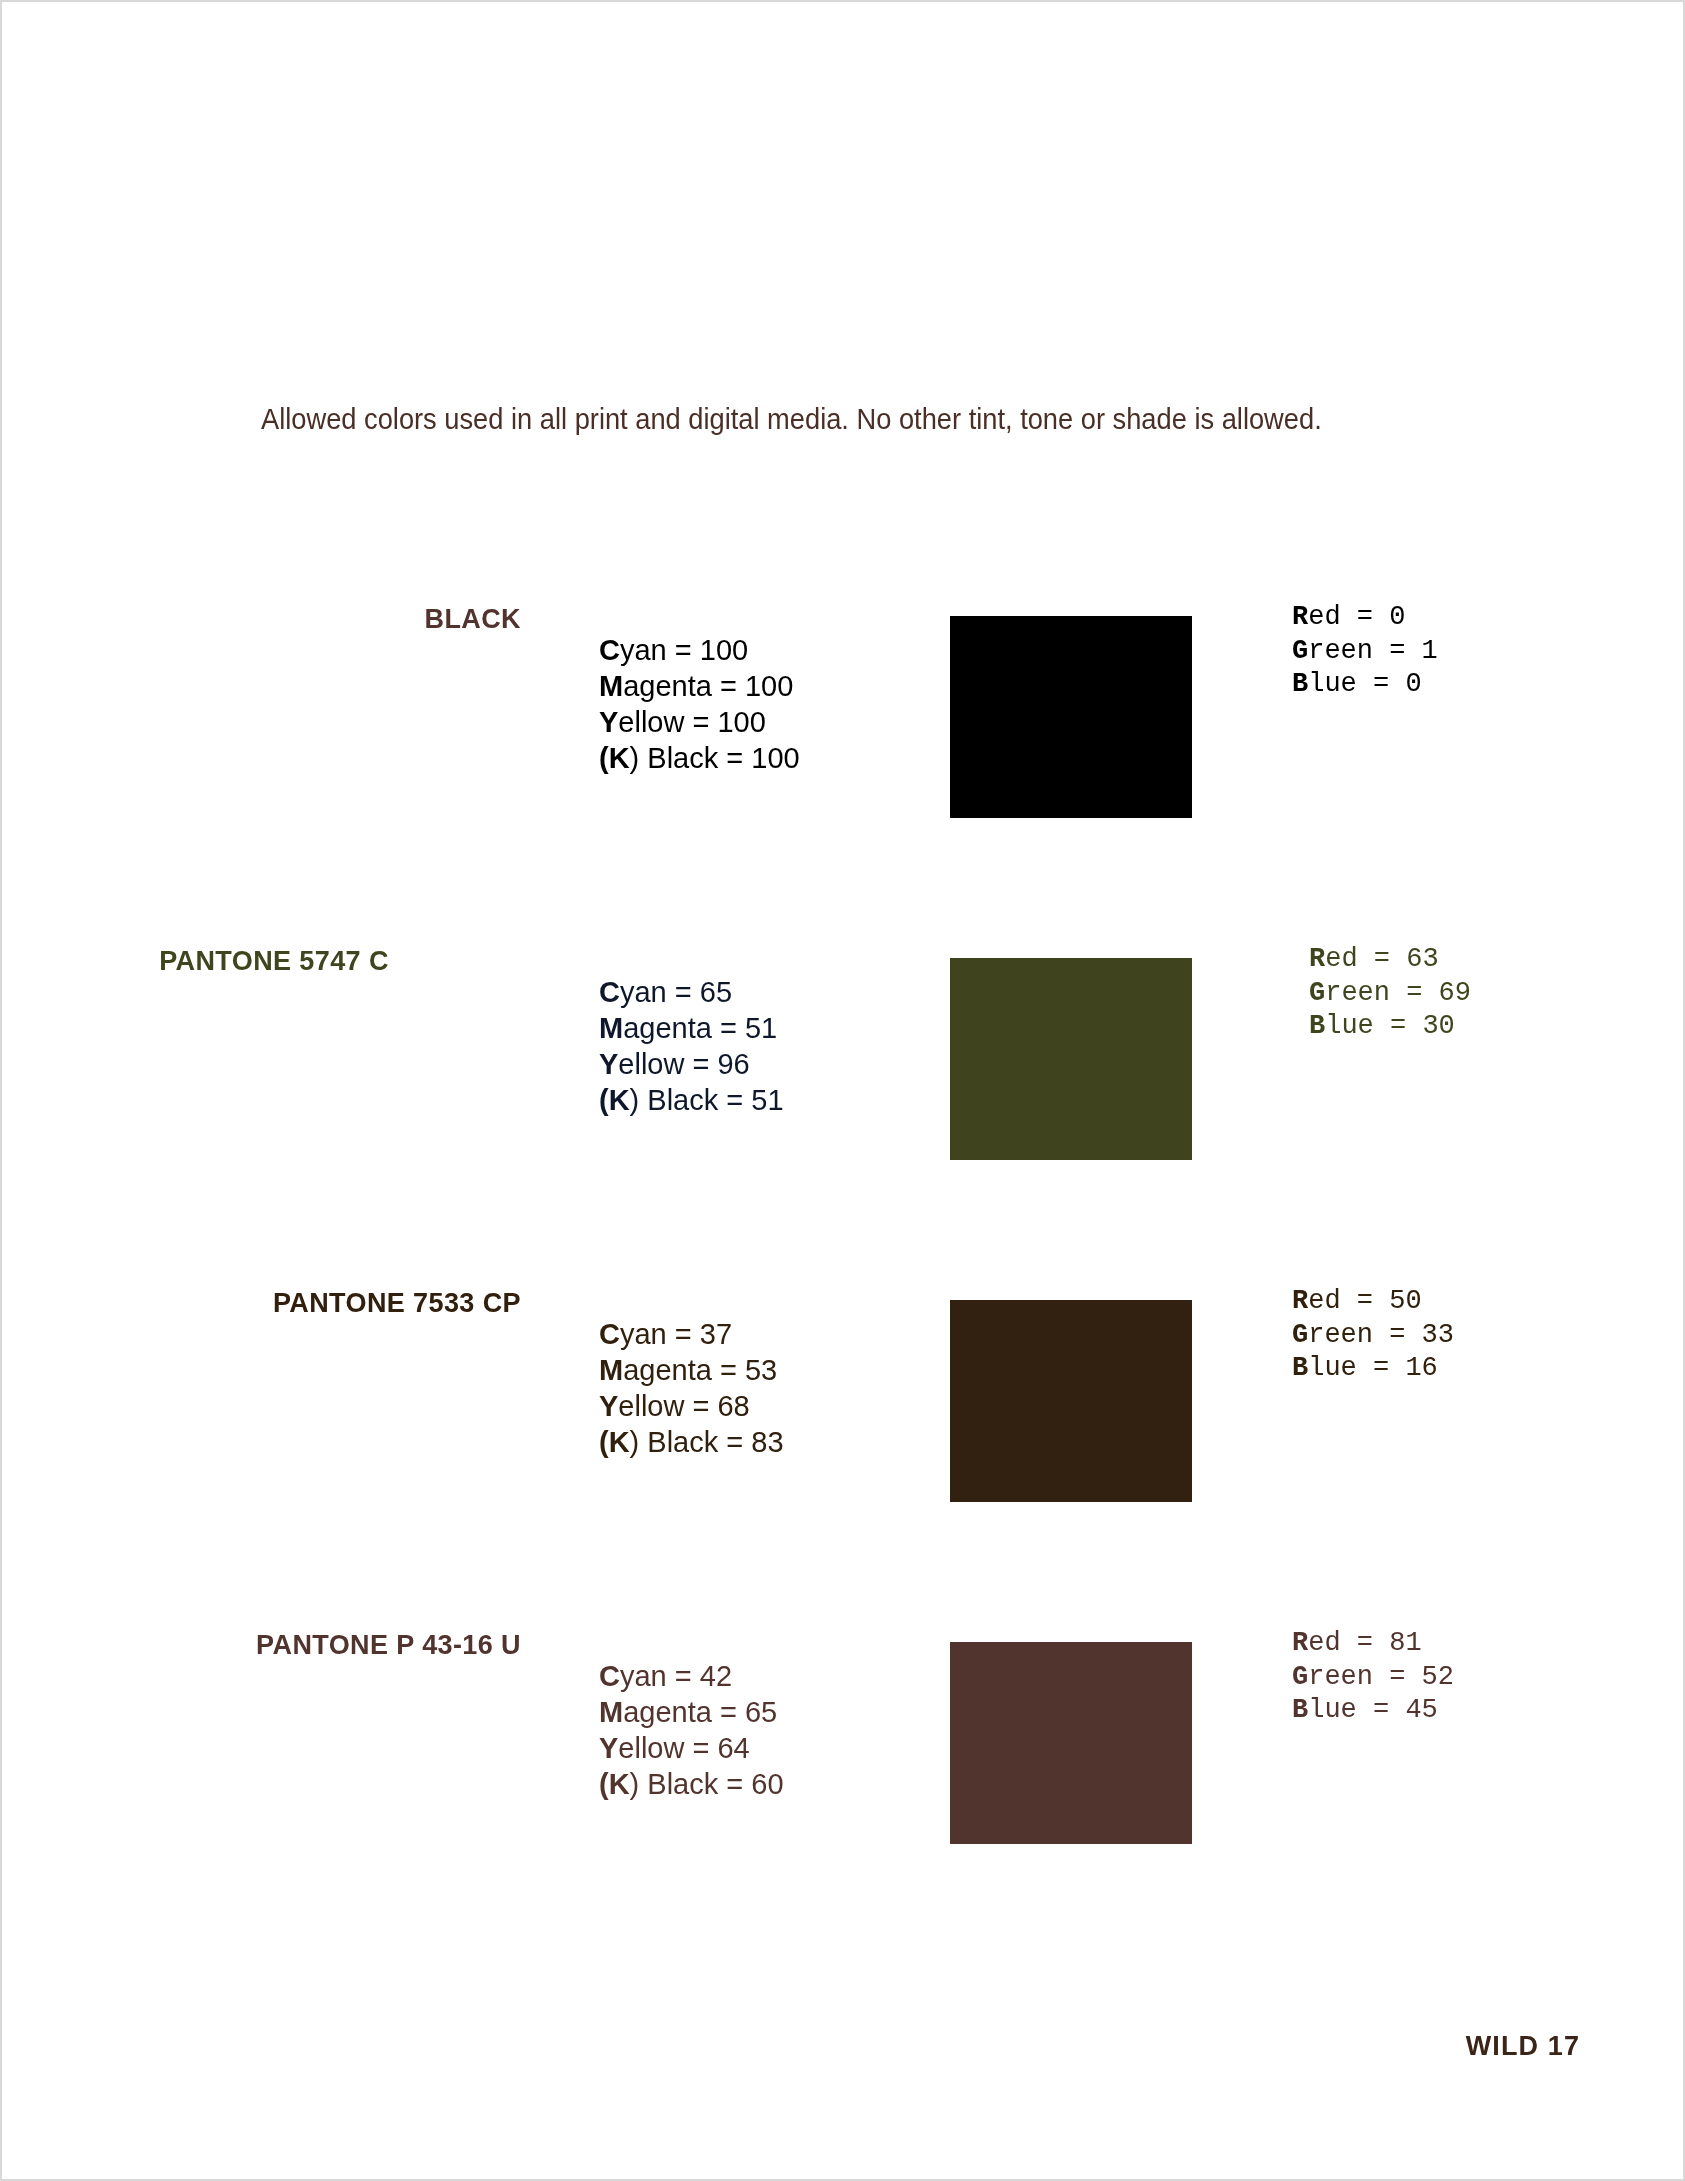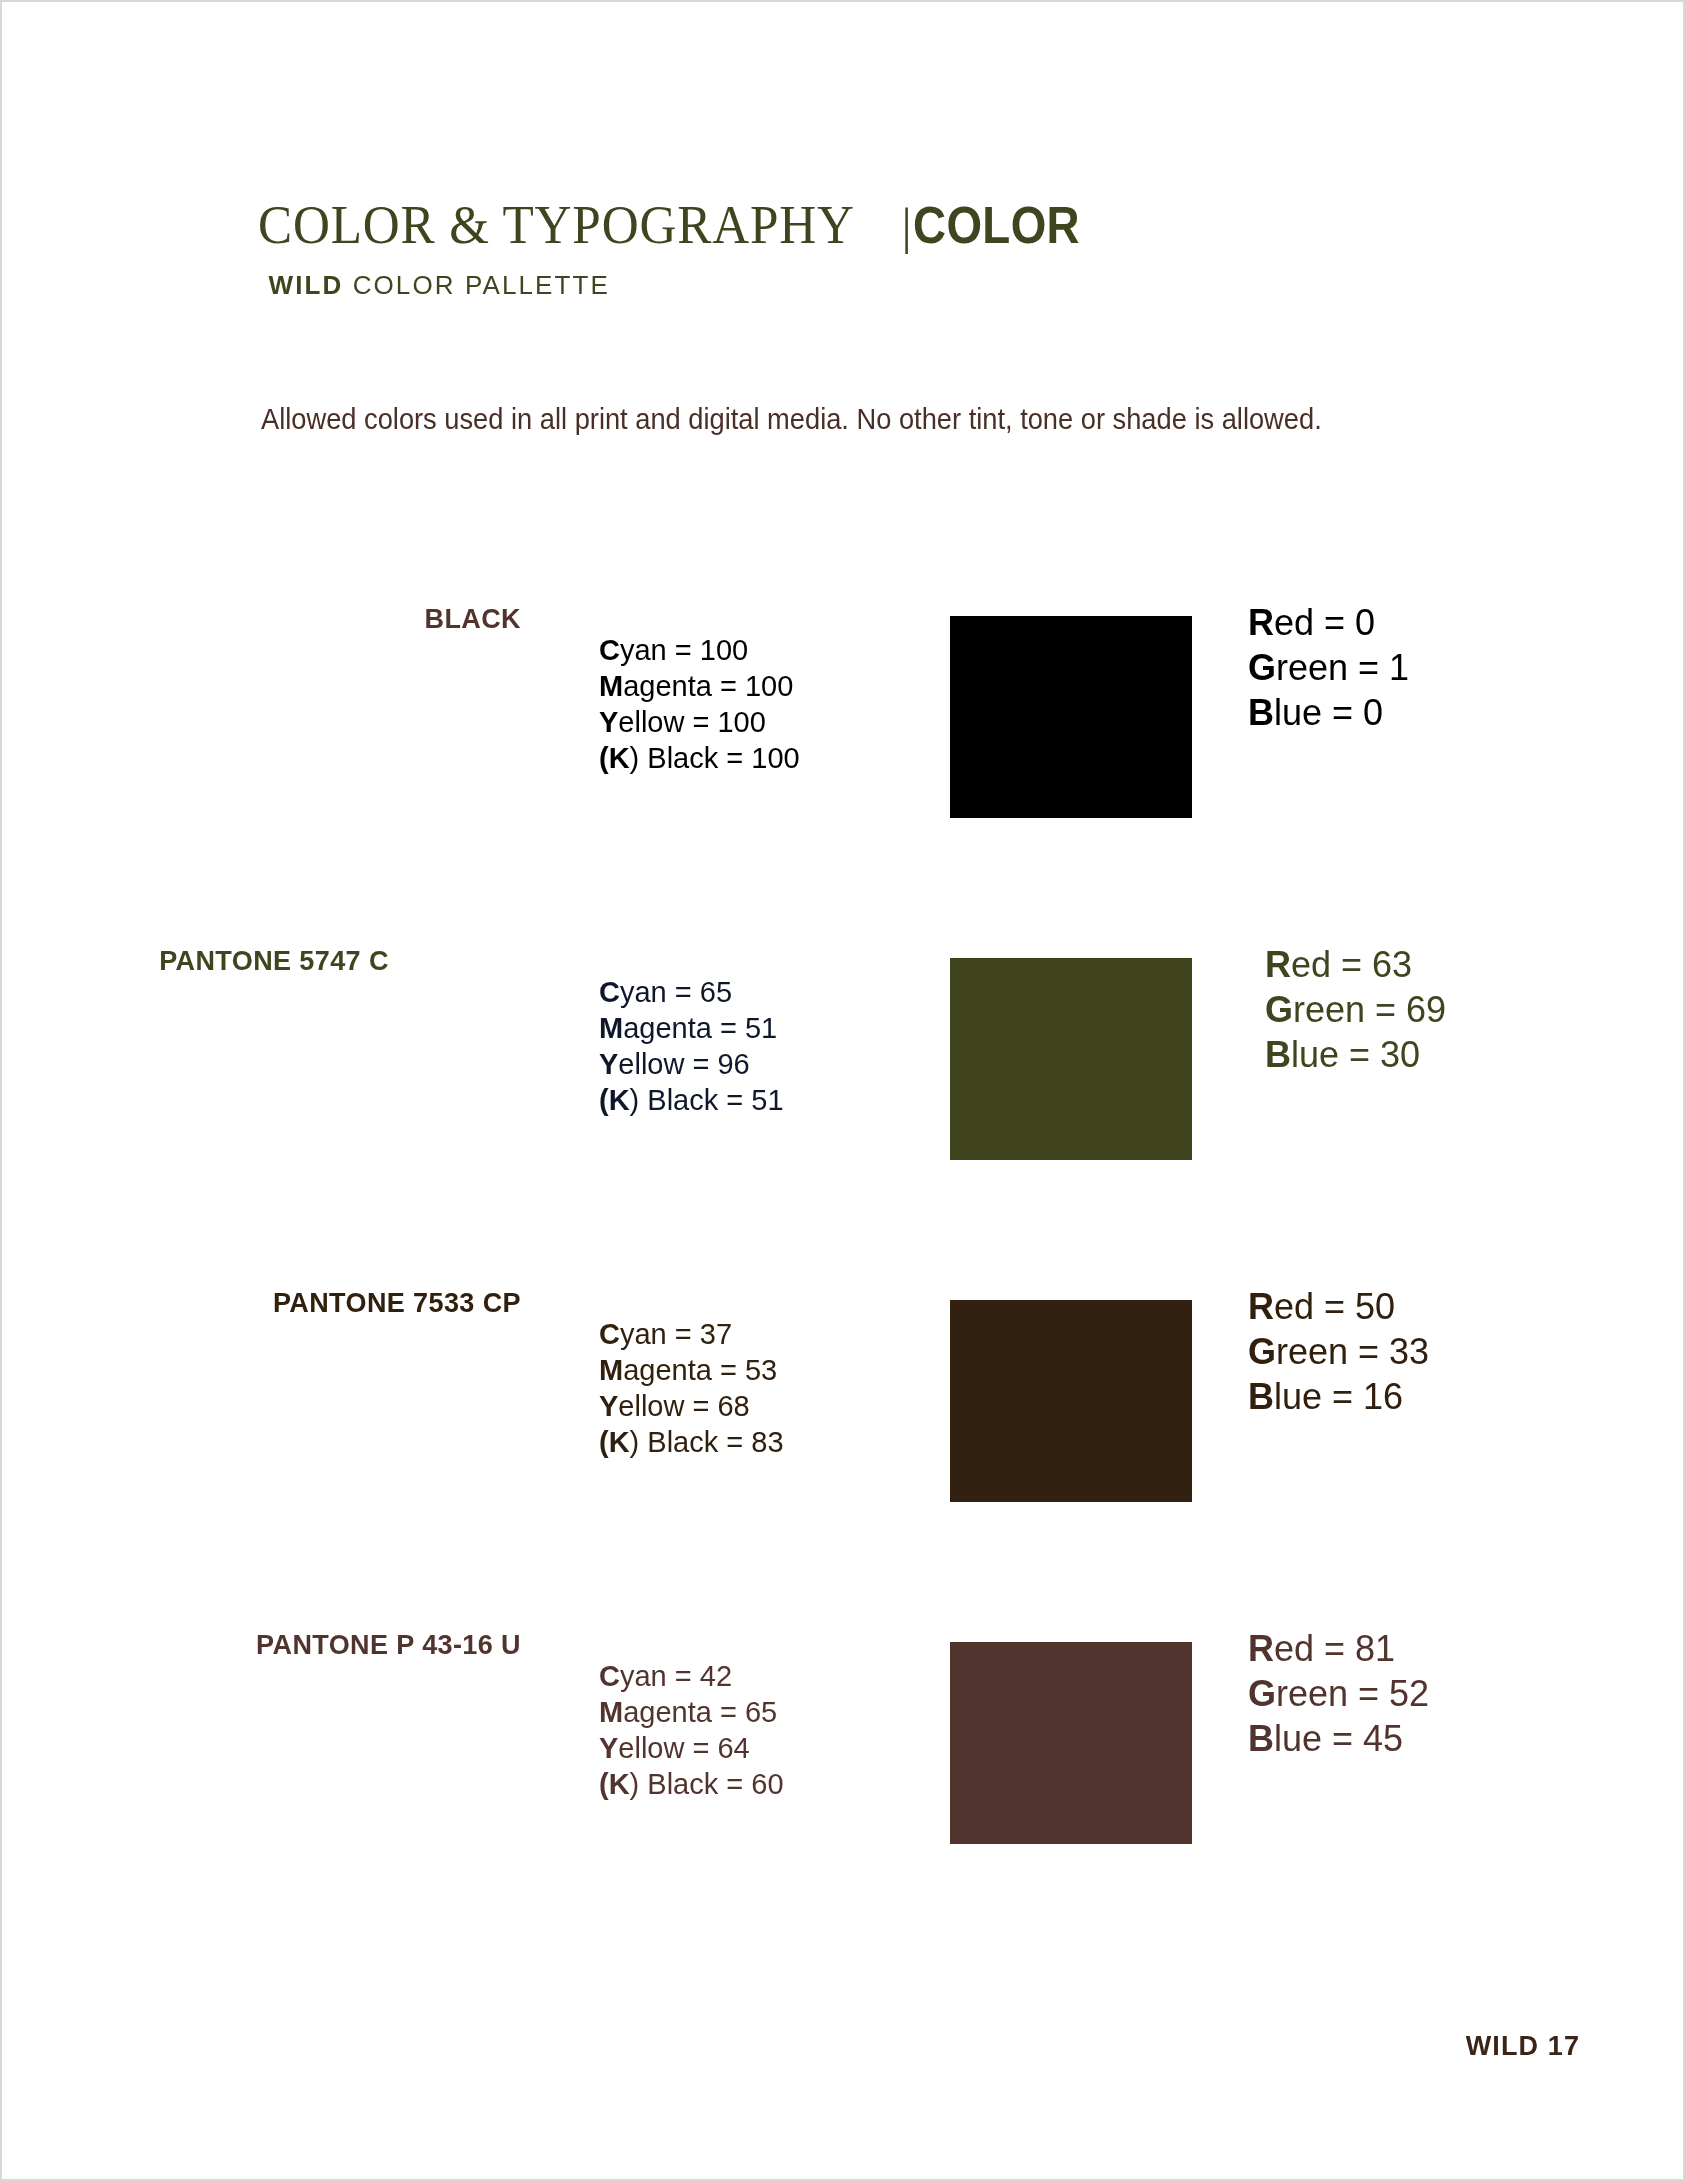--- a/index.html
+++ b/index.html
@@ -120,25 +120,26 @@
   .cmyk .ln b { font-weight: bold; }
   .swatch {
     position: absolute;
     left: 948px;
     top: 12.3px;
     width: 242px;
     height: 202px;
   }
   .rgb {
     position: absolute;
-    left: 1246px;
+    left: 1290px;
     top: -2.6px;
-    font-size: 36px;
+    font-size: 27px;
     line-height: 1.24;
     white-space: nowrap;
+    font-family: Liberation Mono, monospace;
   }
   .rgb .ln { display: block; }
   .rgb .ln b { font-weight: bold; }
 
   
   .footer {
     position: absolute;
     right: 103px;
     bottom: 117px;
     font-size: 27px;
@@ -146,28 +147,20 @@
     letter-spacing: 1.1px;
     color: #3b2519;
     white-space: nowrap;
   }
 </style>
 </head>
 <body>
 
 <div class="page" style="background: rgb(255, 255, 255); border-color: rgb(216, 216, 216);">
 
-  <div class="header">
-    <div class="title-line">
-      <span class="title-serif" style="color: rgb(63, 69, 30);">COLOR &amp; TYPOGRAPHY</span><span class="title-sep" style="color: rgb(63, 69, 30);">|</span><span class="title-bold" style="color: rgb(63, 69, 30);">COLOR</span>
-    </div>
-    <div class="subtitle" style="color: rgb(63, 69, 30);">
-      <span class="sub-strong">WILD</span><span class="sub-light"> COLOR PALLETTE</span>
-    </div>
-  </div>
 
   <div class="intro" style="color: rgb(74, 47, 38);">Allowed colors used in all print and digital media. No other tint, tone or shade is allowed.</div>
 
   <div class="rows">
 
     <div class="row">
       <div class="row-label" style="color: rgb(81, 52, 45);">BLACK</div>
       <div class="cmyk" style="color: rgb(0, 0, 0);">
         <span class="ln"><b>C</b><span>yan = 100</span></span>
         <span class="ln"><b>M</b><span>agenta = 100</span></span>

